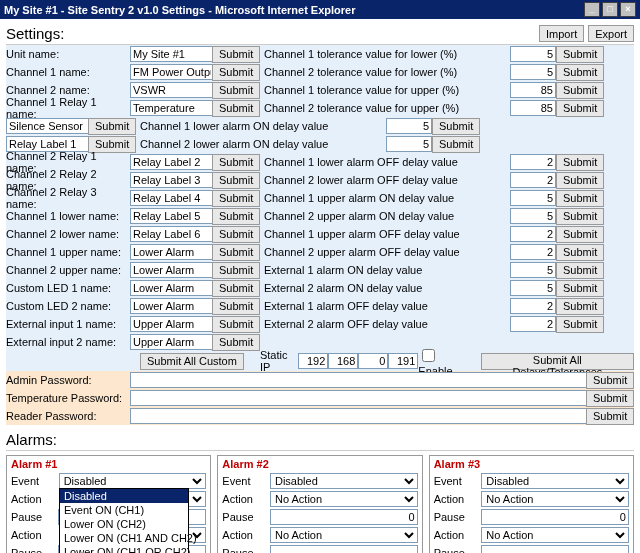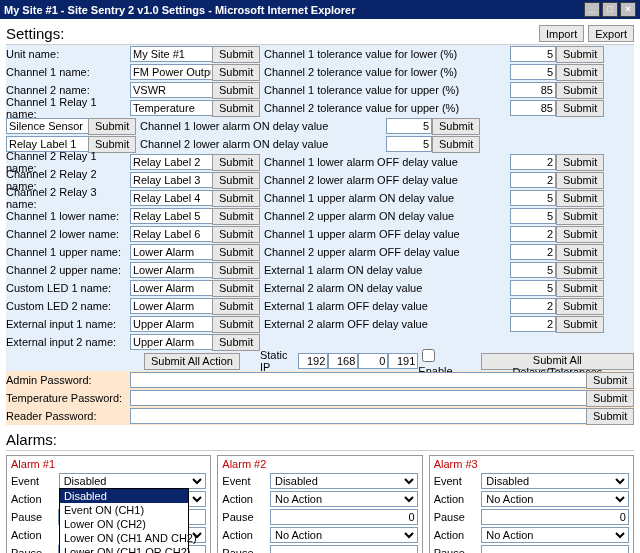--- a/index.html
+++ b/index.html
@@ -24,21 +24,21 @@
 .topbtns{float:right;display:flex;gap:4px;margin-top:-20px}
 .bottomrow{display:flex;align-items:center;height:20px}
 .bottomrow .left{width:124px}
 .bottomrow .mid{width:130px;display:flex;justify-content:center}
 .bottomrow .ipwrap{display:flex;align-items:center;padding-left:4px}
 .bottomrow .right{margin-left:auto;display:flex;align-items:center;gap:6px}
 .pw .lab{width:124px}
 .pw input{width:548px}
 .alarms{display:flex;gap:6px;margin-top:4px}
 .alcol{flex:1;border:1px solid #999}
-.alhead{color:#c00000;font-weight:normal;padding:2px 4px}
+.alhead{color:#c00000;font-weight:bold;padding:2px 4px}
 .arow{display:flex;align-items:center;padding:1px 4px;gap:16px}
 .arow .alab{width:42px}
 select{font-family:inherit;font-size:11px;border:1px solid #7f9db9;background:#fff;width:100%}
 .numtiny{width:60px;text-align:right}
 .dropopen{position:absolute;border:1px solid #000;background:#fff;font-size:11px;z-index:10;width:128px}
 .dropopen .opt{padding:1px 4px;white-space:nowrap}
 .dropopen .sel{background:#0a246a;color:#fff}
 </style>
 </head>
 <body>
@@ -190,21 +190,21 @@
       <div class="row">
         <div class="lab">External input 2 name:</div>
         <div class="inp"><input type="text" value="Upper Alarm" style=""></div>
         <div class="sub"><button>Submit</button></div>
       </div>
     </div>
 
   <div class="blue bottomrow">
     <div class="left"></div>
     <div class="mid">
-        <button>Submit All Action</button>
+        <button>Submit All Custom</button>
       </div>
     <div class="ipwrap">
       <span>Static IP</span>
       <input type="text" class="ipseg" value="192" style="">
       <input type="text" class="ipseg" value="168" style="">
       <input type="text" class="ipseg" value="0" style="">
       <input type="text" class="ipseg" value="191" style="">
     </div>
     <div class="right">
       <label><input type="checkbox" style=""> <span>Enable</span></label>

